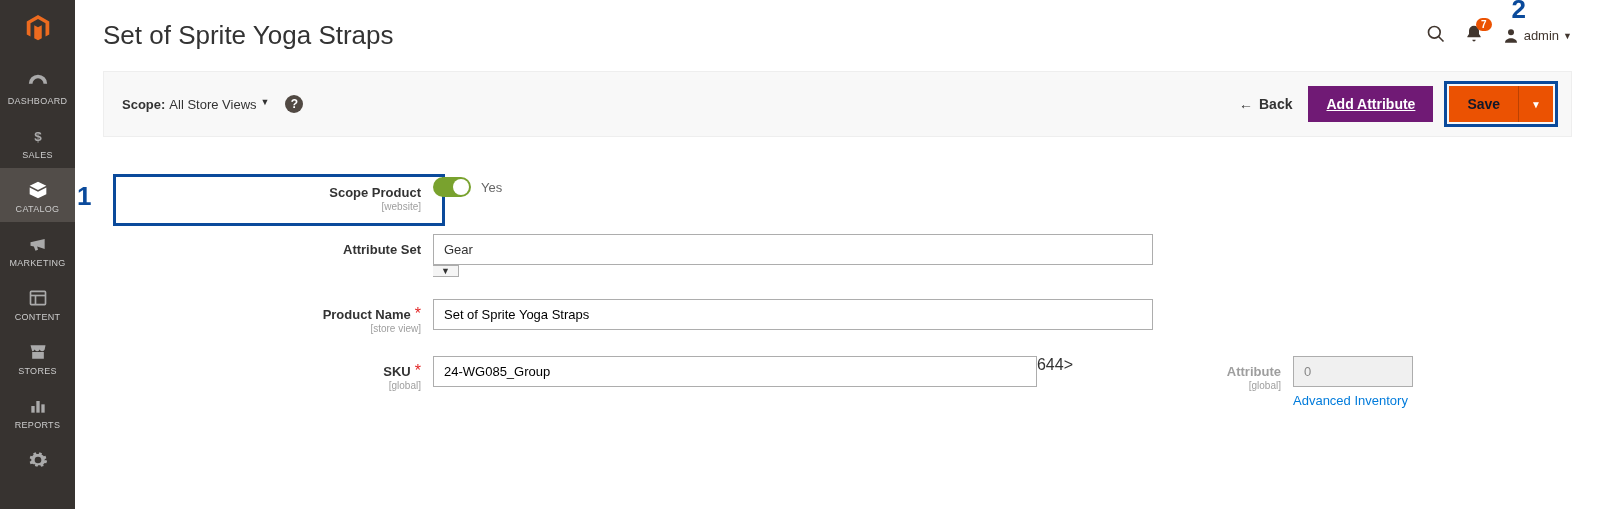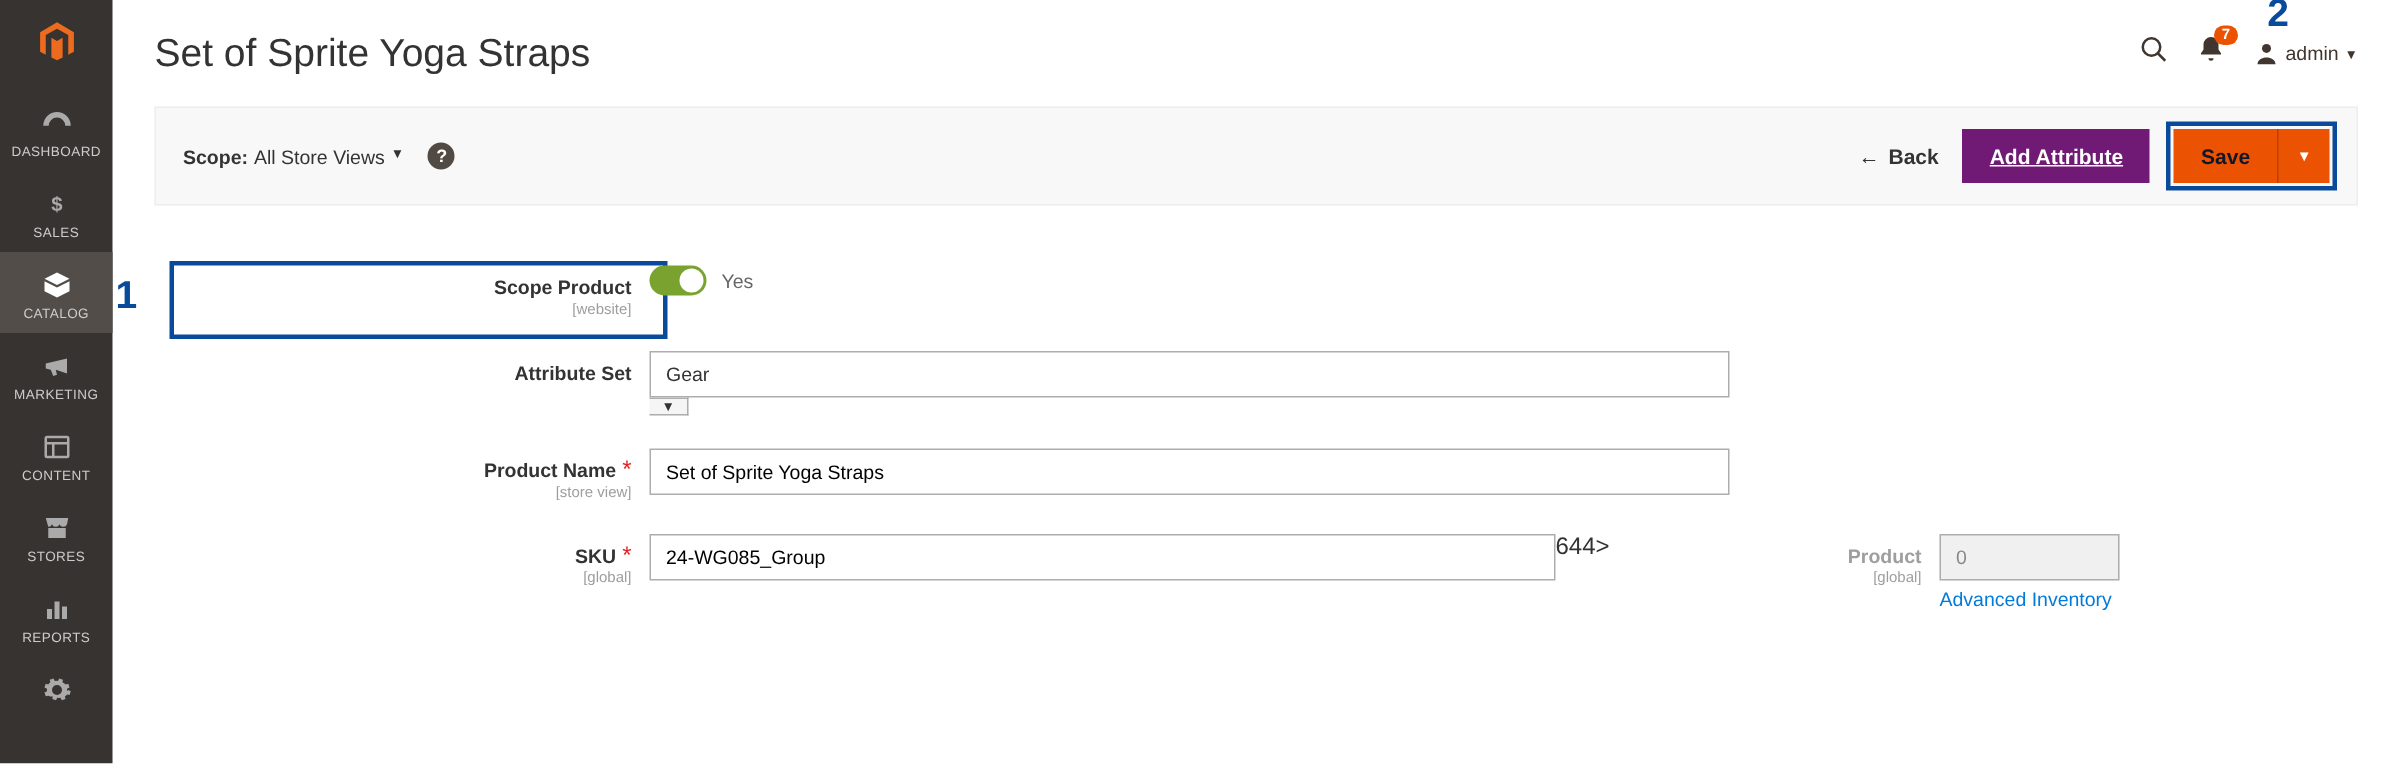--- a/index.html
+++ b/index.html
@@ -255,21 +255,21 @@
             <span class="form-sublabel">[global]</span>
           </div>
           <div class="form-control-col">
             <input class="input" value="24-WG085_Group" style="">
           </div>
 644&gt;
 
         
         <div class="form-row" style="margin-bottom:6px;">
           <div class="form-label-col label-grey">
-            <span class="form-label">Product</span>
+            <span class="form-label">Attribute</span>
             <span class="form-sublabel">[global]</span>
           </div>
           <div class="form-control-col" style="flex-direction:column; align-items:flex-start;">
             <input class="input disabled" disabled="" value="0" style="">
             <div class="sub-row">
               <a class="adv-link">Advanced Inventory</a>
             </div>
           </div>
         </div>
 

